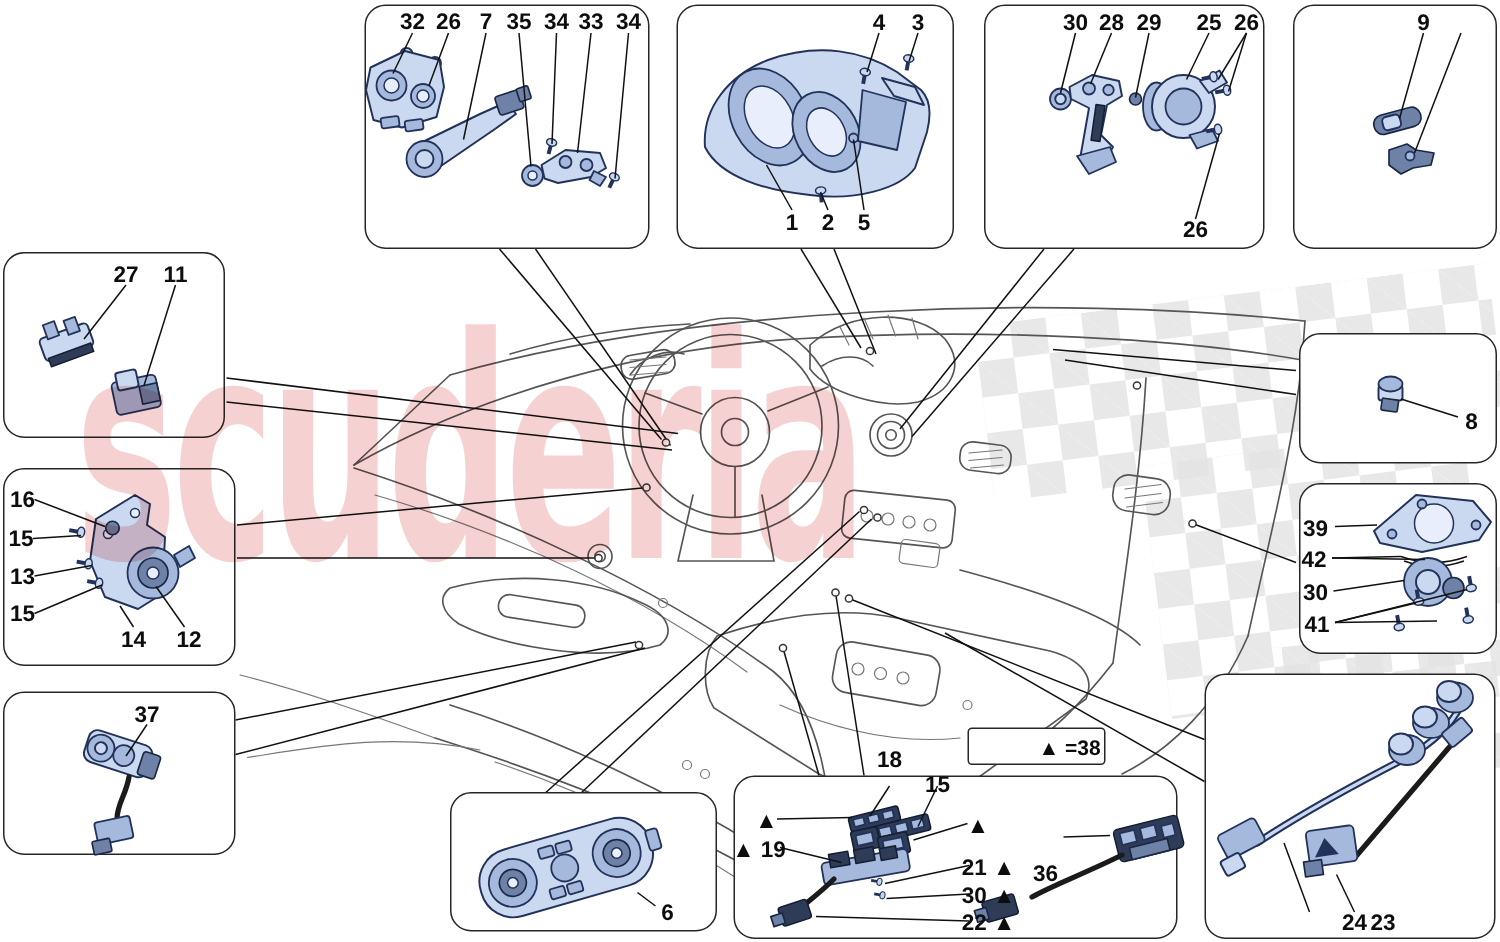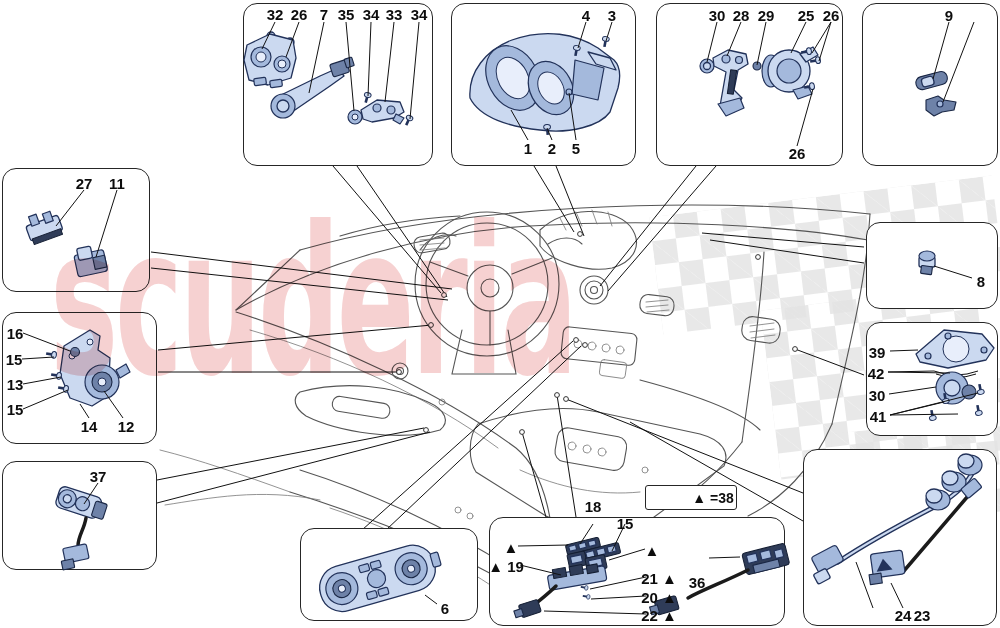--- a/index.html
+++ b/index.html
@@ -523,21 +523,21 @@
   <span class="co" style="left:878px;top:408px">41</span>
 
   <span class="co" style="left:445px;top:600px">6</span>
 
   <span class="co" style="left:593px;top:498px">18</span>
   <span class="co" style="left:625px;top:515px">15</span>
   <span class="co" style="left:511px;top:539px">▲</span>
   <span class="co" style="left:506px;top:558px">▲ 19</span>
   <span class="co" style="left:652px;top:542px">▲</span>
   <span class="co" style="left:659px;top:570px">21 ▲</span>
-  <span class="co" style="left:659px;top:589px">20 ▲</span>
+  <span class="co" style="left:659px;top:589px">30 ▲</span>
   <span class="co" style="left:659px;top:607px">22 ▲</span>
   <span class="co" style="left:697px;top:574px">36</span>
 
   <span class="co" style="left:922px;top:607px">23</span>
   <span class="co" style="left:903px;top:607px">24</span>
 
   <div id="wm">
     <div class="big">scuderia</div>
   </div>
 

